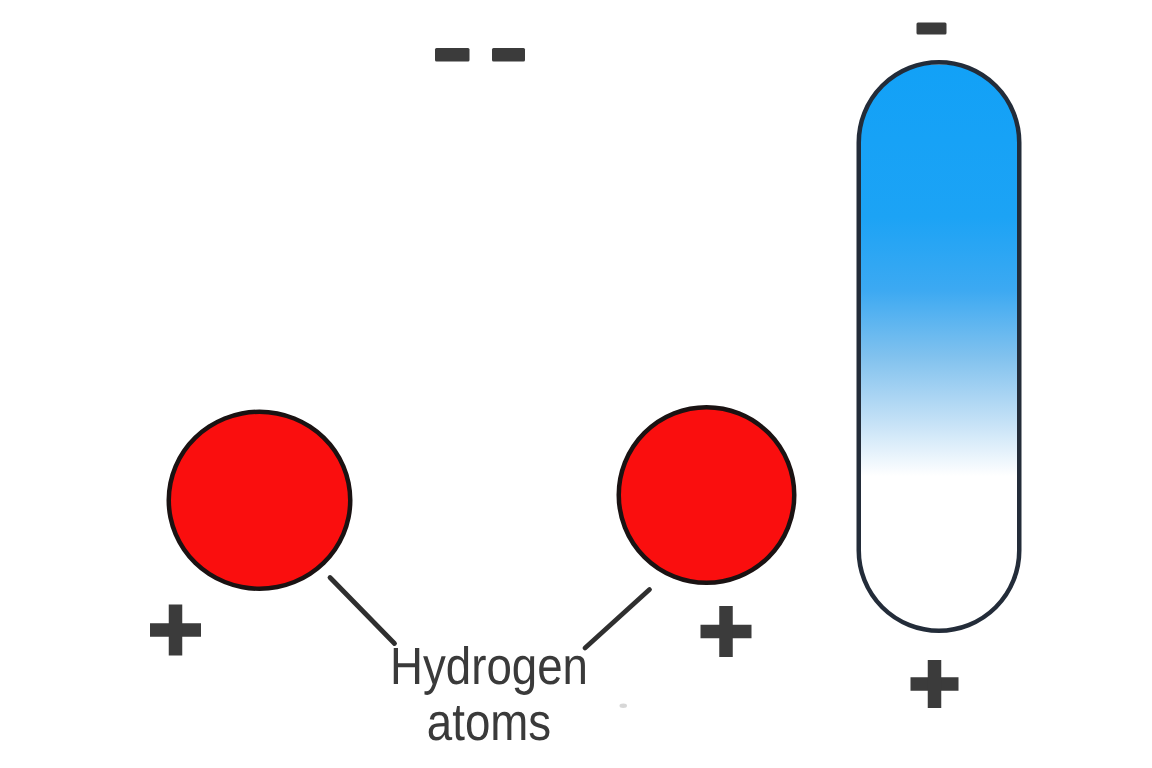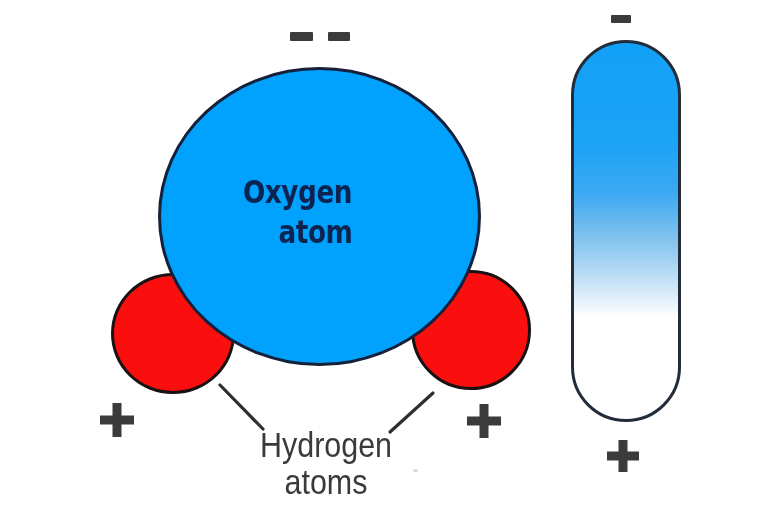--- a/index.html
+++ b/index.html
@@ -122,24 +122,20 @@
   }
 </style>
 </head>
 <body>
 
 <div class="stage">
 
   <div class="circle hydrogen hydrogen-left"></div>
   <div class="circle hydrogen hydrogen-right"></div>
 
-  <div class="circle oxygen">
-    <div class="oxy-line oxy-line1">Oxygen</div>
-    <div class="oxy-line oxy-line2">atom</div>
-  </div>
 
   <div class="minus minus-top-1"></div>
   <div class="minus minus-top-2"></div>
 
   <div class="plus plus-left"></div>
   <div class="plus plus-right"></div>
 
   <svg class="leader-svg" viewBox="0 0 768 512" xmlns="http://www.w3.org/2000/svg">
     <line x1="220" y1="385" x2="263" y2="429" stroke="#2f2f2f" stroke-width="3.2" stroke-linecap="round"></line>
     <line x1="433" y1="393" x2="390" y2="432" stroke="#2f2f2f" stroke-width="3.2" stroke-linecap="round"></line>

